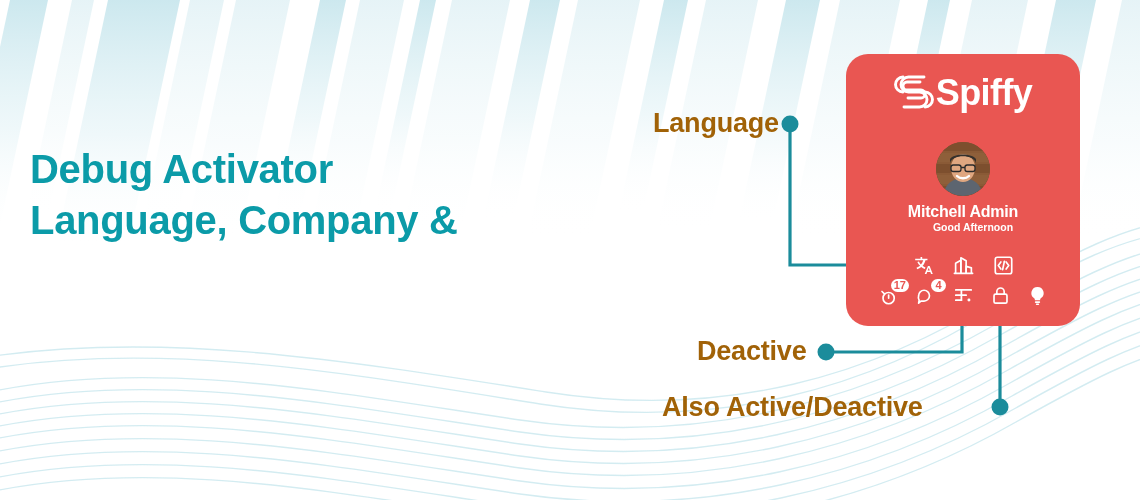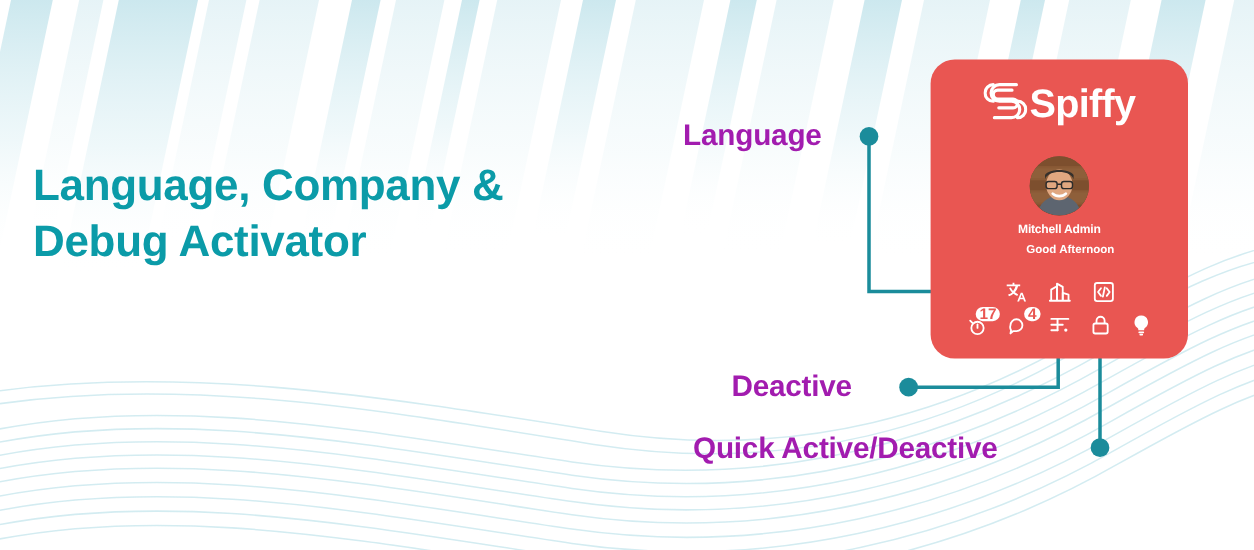--- a/index.html
+++ b/index.html
@@ -41,23 +41,24 @@
     font-weight: normal;
     line-height: 1.42;
     color: #2B2B2B;
   }
 
   
   .callout {
     position: absolute;
     font-size: 27px;
     font-weight: bold;
-    color: #a21caf;
+    color: #a16207;
     white-space: nowrap;
     letter-spacing: -0.2px;
+    margin-left: 32px;
   }
   #callout-language { left: 621px; top: 108px; }
   #callout-company  { left: 665px; top: 336px; }
   #callout-debug    { left: 630px; top: 392px; }
 
   
   #connectors {
     position: absolute; inset: 0;
     pointer-events: none;
   }
@@ -93,21 +94,21 @@
     width: 54px; height: 54px;
     border-radius: 50%;
     overflow: hidden;
     background: #6b4a33;
   }
   .user-name {
     position: absolute;
     left: 0; top: 149px;
     width: 100%;
     text-align: center;
-    font-size: 11px;
+    font-size: 16px;
     font-weight: bold;
     color: #ffffff;
     letter-spacing: -0.2px;
   }
   .greeting {
     position: absolute;
     left: 10px; top: 167px;
     width: 100%;
     text-align: center;
     font-size: 10.5px;
@@ -141,21 +142,21 @@
     color: #ffffff;
   }
   .badge {
     position: absolute;
     top: -5px; right: -9px;
     min-width: 15px; height: 13px;
     padding: 0 3px;
     border-radius: 7px;
     background: #ffffff;
     color: #E95652;
-    font-size: 14px;
+    font-size: 11px;
     font-weight: bold;
     line-height: 13px;
     text-align: center;
   }
 </style>
 </head>
 <body>
 
 <div id="stage">
 
@@ -207,28 +208,28 @@
         <path d="M-20 468 C 150 430, 330 466, 520 494 C 700 520, 872 476, 1012 396 C 1087 354, 1132 330, 1182 320"></path>
         <path d="M-20 481 C 150 443, 330 479, 520 507 C 700 533, 874 489, 1014 409 C 1089 367, 1134 343, 1184 333"></path>
         <path d="M-20 494 C 150 456, 330 492, 520 520 C 700 546, 876 502, 1016 422 C 1091 380, 1136 356, 1186 346"></path>
         <path d="M-20 370 C 160 340, 340 372, 540 404 C 720 432, 870 388, 1000 306 C 1072 262, 1120 240, 1170 232"></path>
         <path d="M-20 358 C 160 330, 344 360, 546 392 C 724 420, 874 376, 1004 294 C 1076 250, 1124 228, 1174 220"></path>
       </g>
     </svg>
   </div>
 
   <div class="headline">
+    <div>Debug Activator</div>
     <div>Language, Company &amp;</div>
-    <div>Debug Activator</div>
   </div>
 
 
   <div class="callout" id="callout-language">Language</div>
   <div class="callout" id="callout-company">Deactive</div>
-  <div class="callout" id="callout-debug">Quick Active/Deactive</div>
+  <div class="callout" id="callout-debug">Also Active/Deactive</div>
 
   <svg id="connectors" width="1140" height="500" viewBox="0 0 1140 500">
     <g fill="none" stroke="#1B8C9B" stroke-width="3.2" stroke-linecap="square">
 
       <path d="M790 124 L790 265 L939 265"></path>
 
       <path d="M826 352 L962 352 L962 272"></path>
 
       <path d="M1000 407 L1000 272"></path>
     </g>

